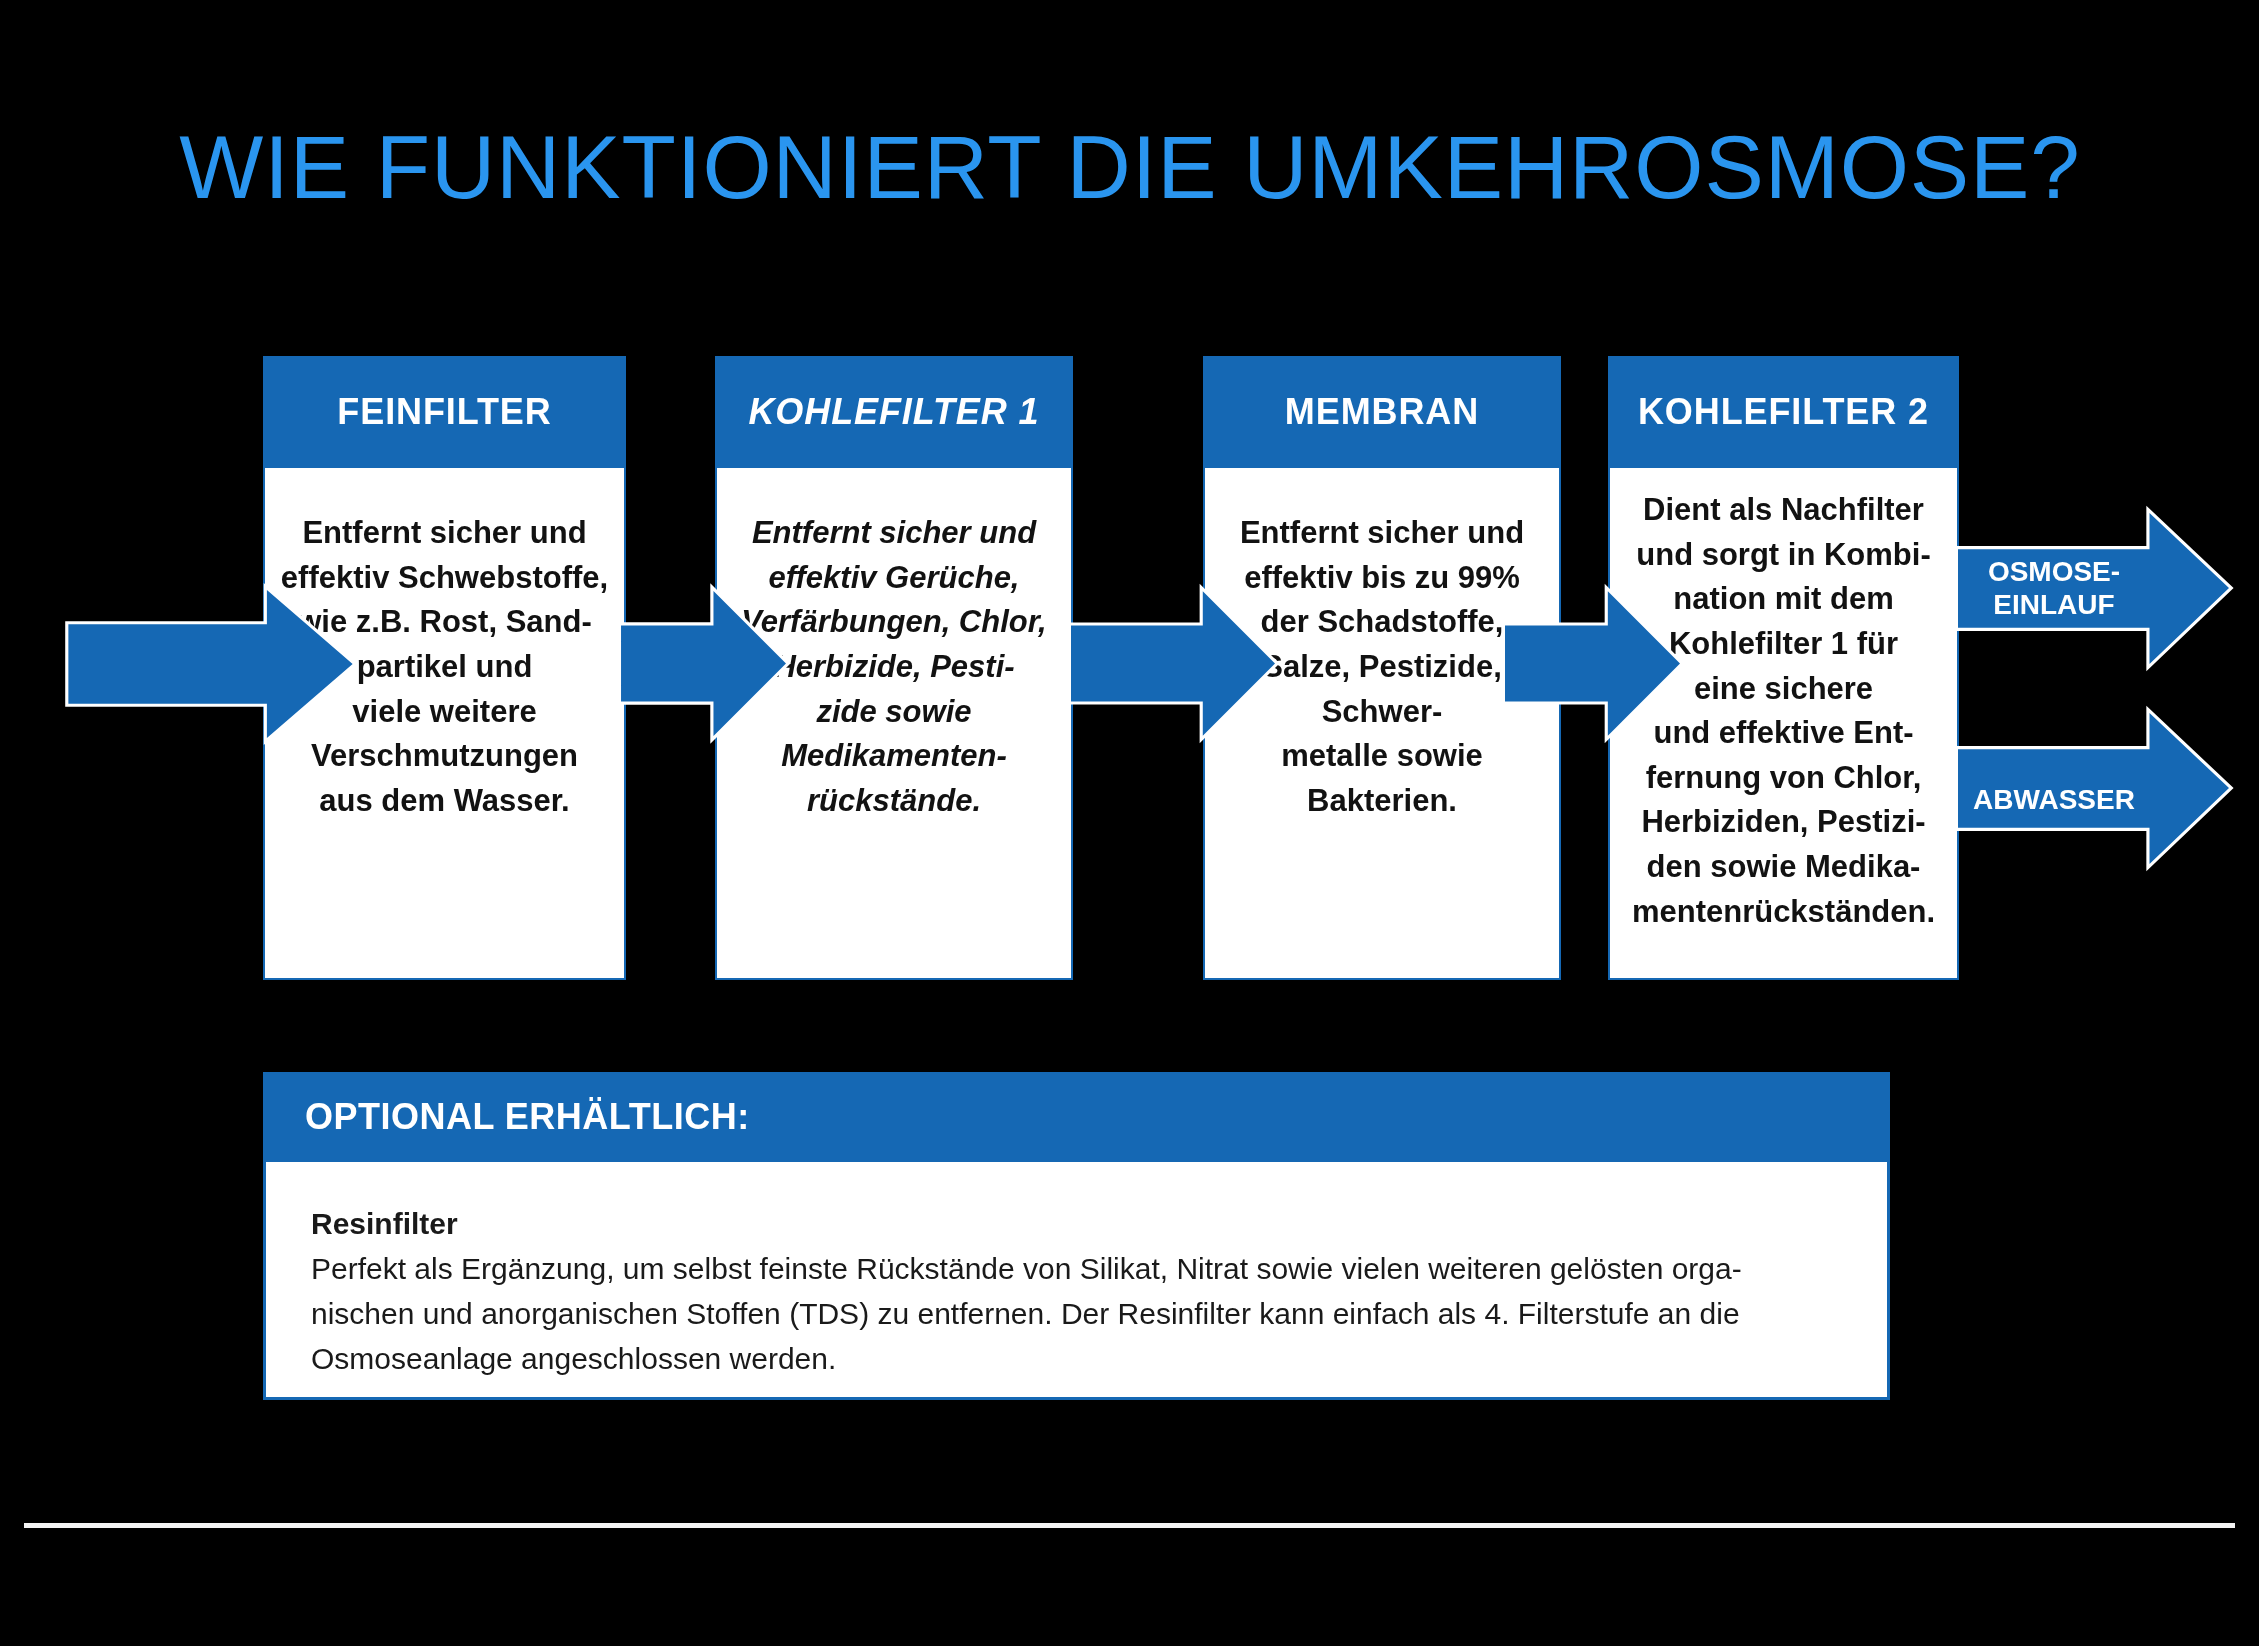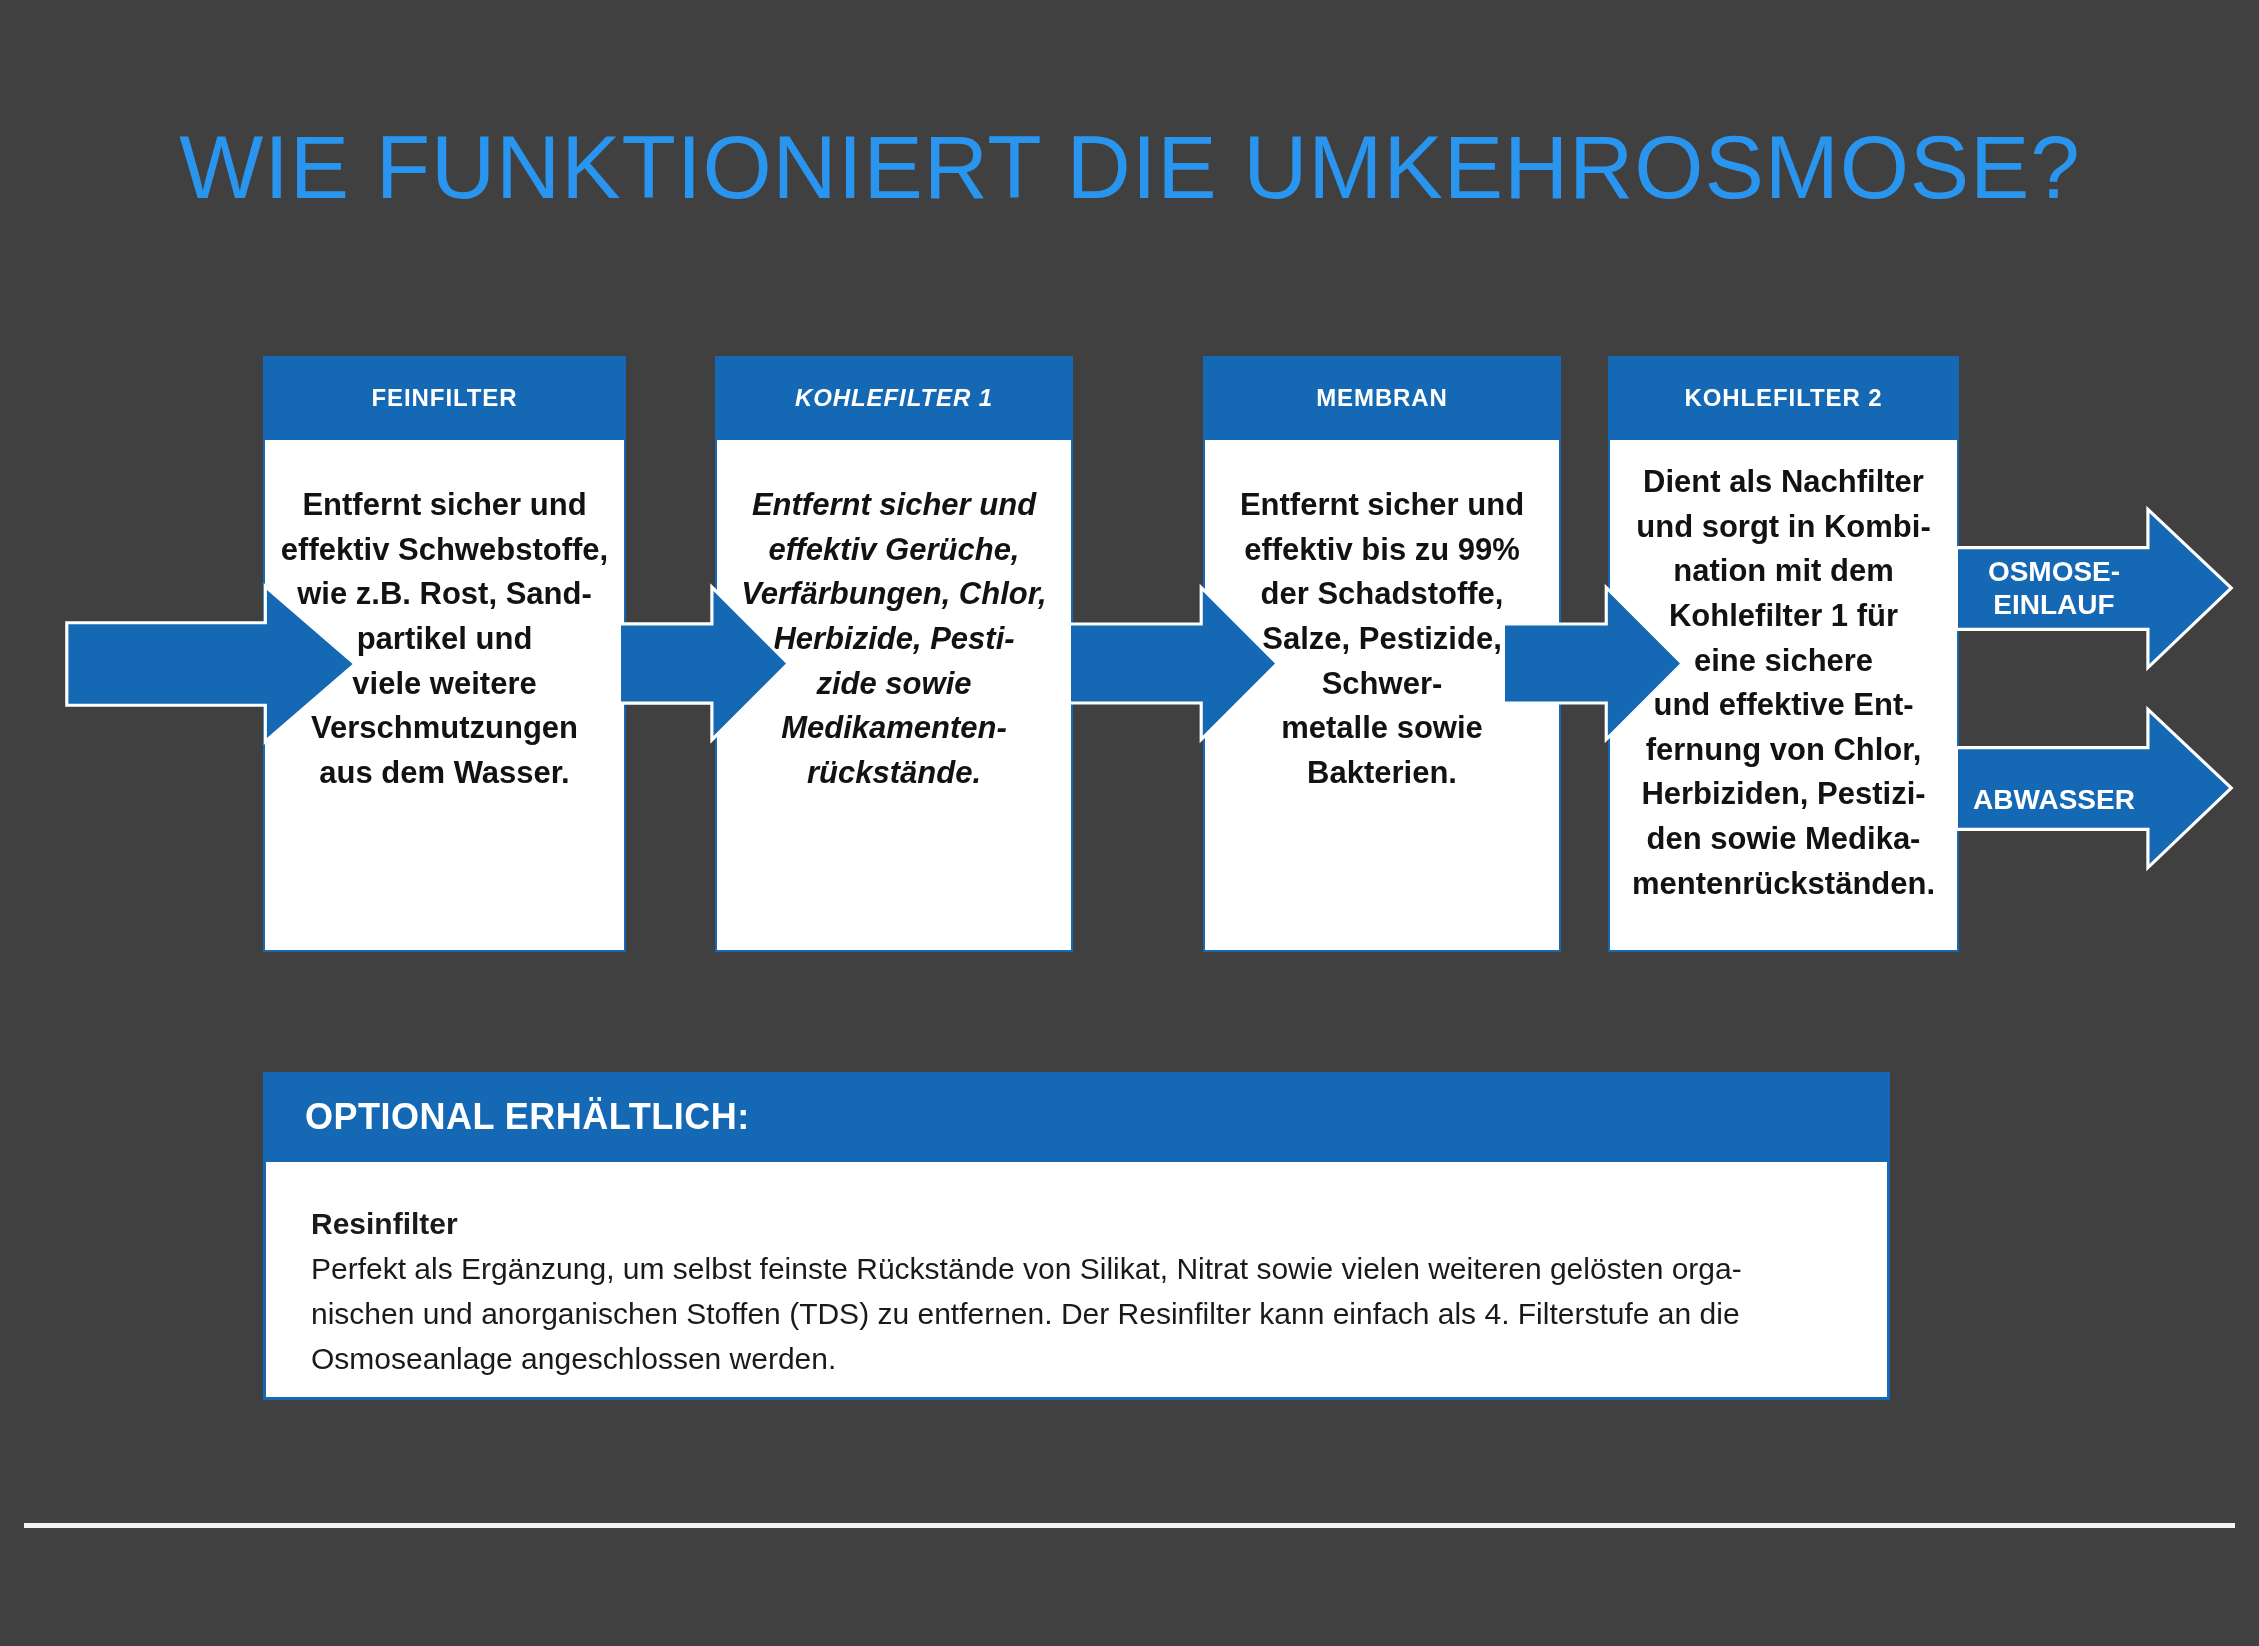--- a/index.html
+++ b/index.html
@@ -1,31 +1,31 @@
 <!DOCTYPE html>
 <html lang="de" style="font-size:14.5px"><head>
 <meta charset="utf-8">
 <style>
   html,body{margin:0;padding:0;background:#fff;}
   #canvas{
-    position:relative;width:2260px;height:1646px;background:#404040;
+    position:relative;width:2260px;height:1646px;background:#000000;
     font-family:"Liberation Sans",sans-serif;overflow:hidden;
   }
   
   .page-title{
     position:absolute;left:0;top:116px;width:2260px;
     text-align:center;font-size:89px;font-weight:400;letter-spacing:0.9px;
     color:#2a95ef;white-space:nowrap;
   }
   
   .stage{position:absolute;top:356px;height:602px;}
   .stage-header{
-    height:84px;background:#1568b4;color:#ffffff;
+    height:112px;background:#1568b4;color:#ffffff;
     display:flex;align-items:center;justify-content:center;
-    font-size:24px;font-weight:700;letter-spacing:0.9px;white-space:nowrap;text-align:right;
+    font-size:36px;font-weight:700;letter-spacing:0.9px;white-space:nowrap;text-align:right;
   }
   .stage-body{
     box-sizing:border-box;height:512px;background:#ffffff;
     border:2.7px solid #1568b4;border-top:none;
     padding:43px 3.6px 0 3.6px;
     text-align:center;color:#121212;
     font-size:31px;line-height:1.44;font-weight:700;
     white-space:pre-line;
   }
   .stage-body.tight{padding-top:20px;}

